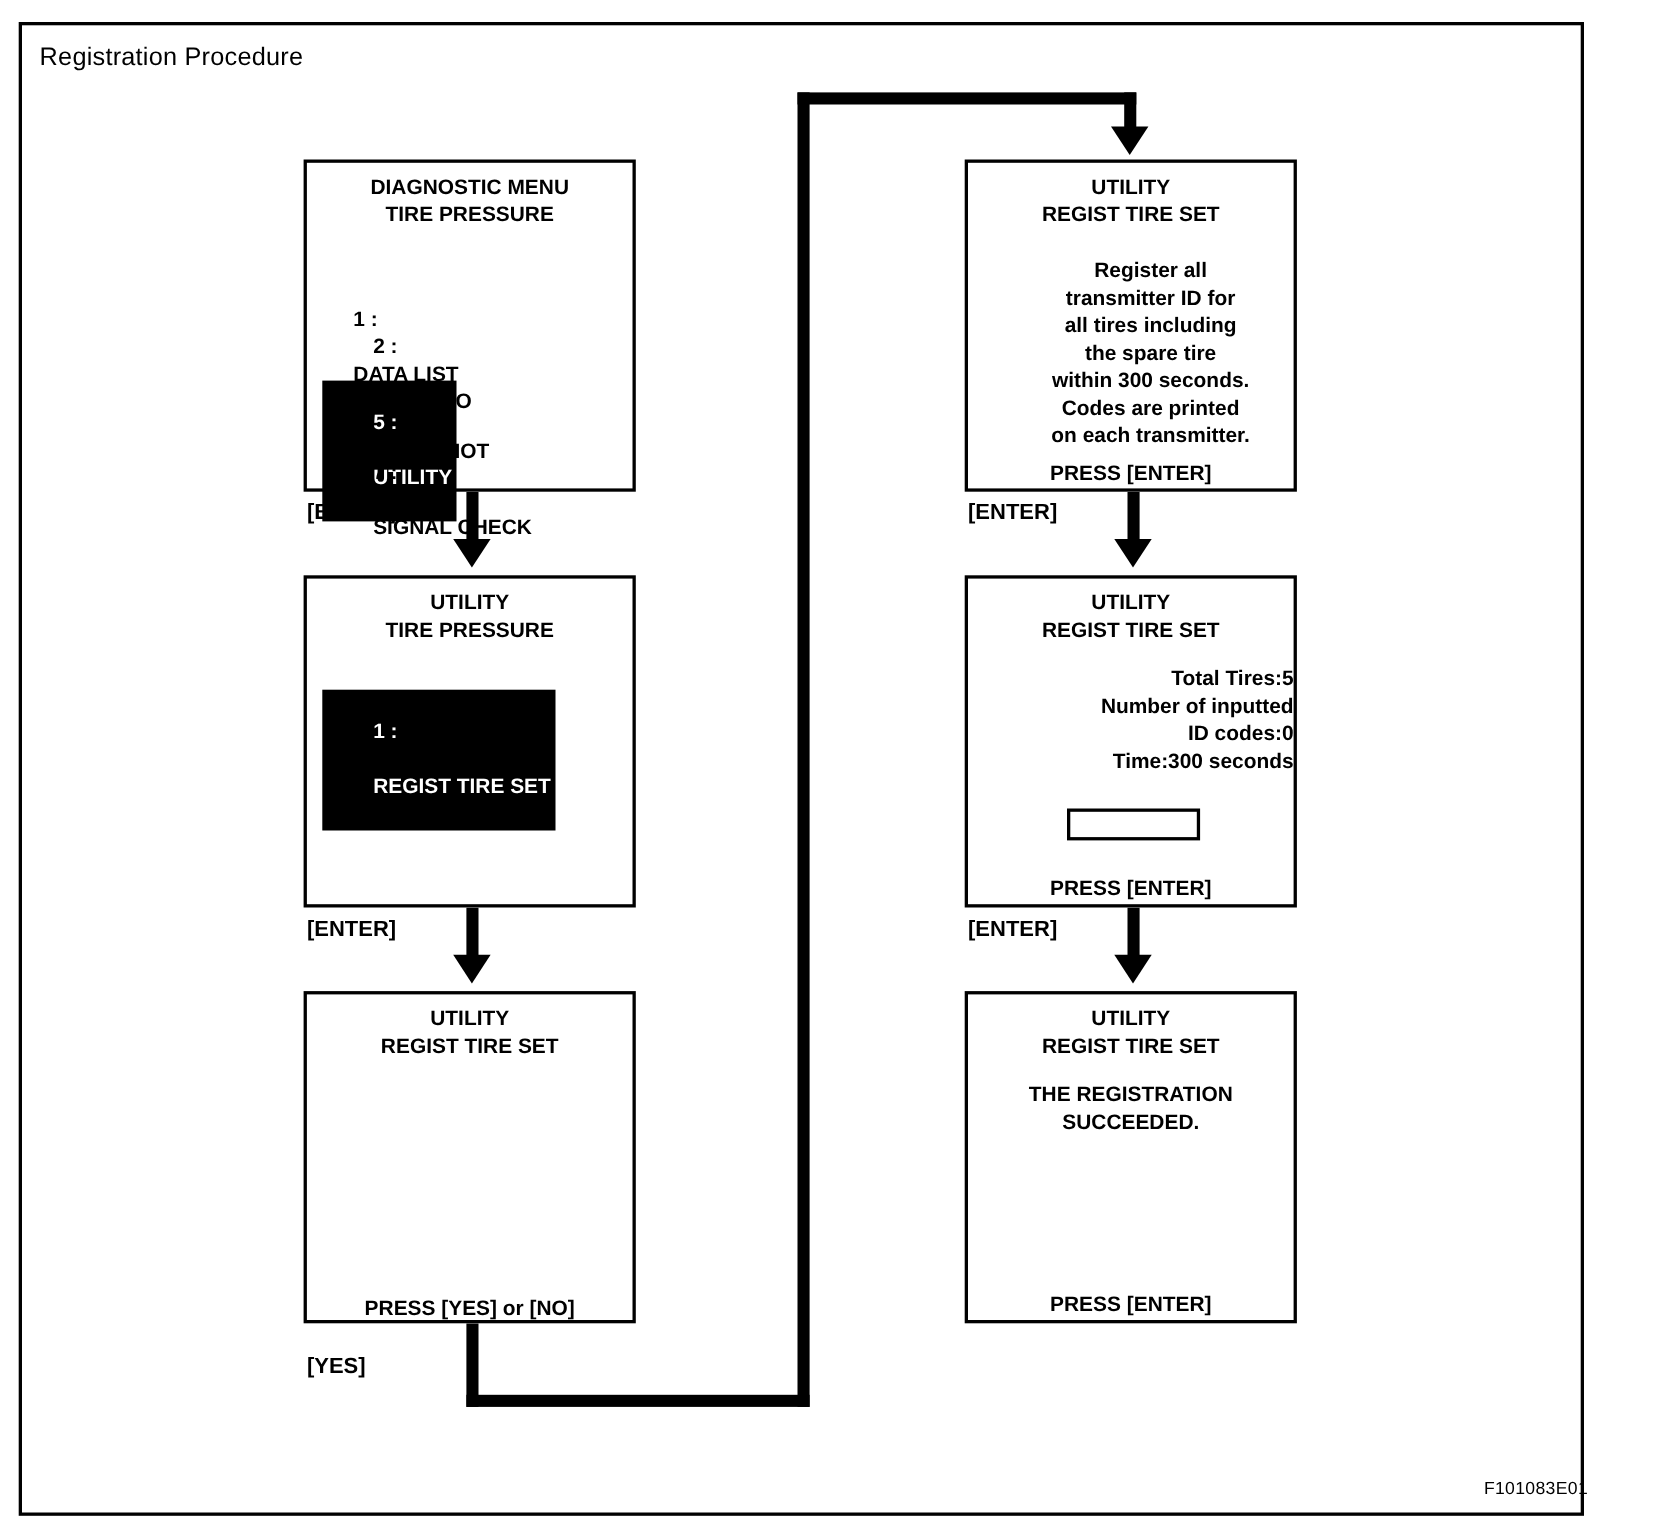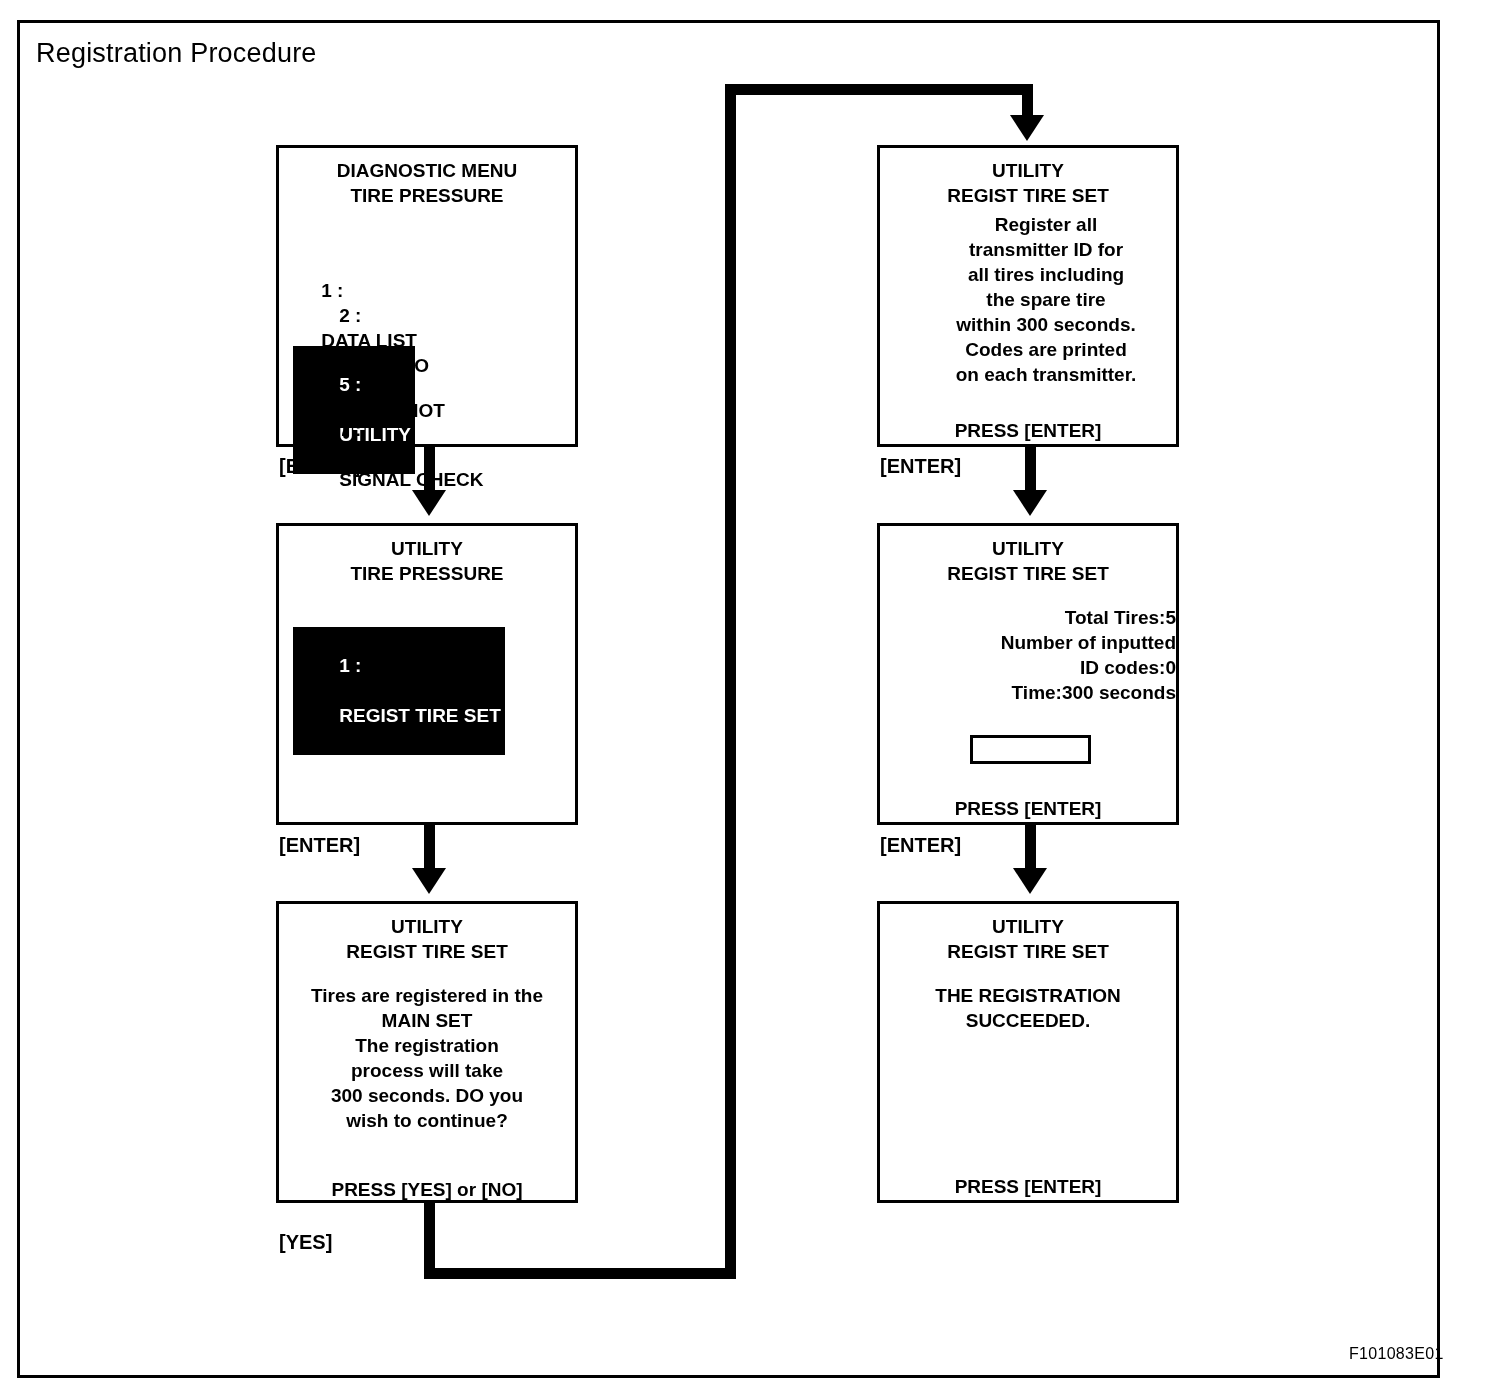--- a/index.html
+++ b/index.html
@@ -27,21 +27,21 @@
     width: 1423px;
     height: 1358px;
     border: 3px solid #000000;
     box-sizing: border-box;
   }
 
   #fig-title {
     position: absolute;
     left: 36px;
     top: 38px;
-    font-size: 27px;
+    font-size: 23px;
     font-weight: 400;
     color: #000000;
     letter-spacing: 0.2px;
     white-space: nowrap;
   }
 
   #fig-id {
     position: absolute;
     left: 1349px;
     top: 1345px;
@@ -212,26 +212,20 @@
   </div>
 
   <div class="conn-seg" style="left:424px; top:825px; width:11px; height:46px;"></div>
   <div class="arrow-head" style="left:412px; top:868px;"></div>
   <div class="edge-label" style="left:279px; top:834px;">[ENTER]</div>
 
   <div class="screen-box" style="left:276px; top:901px;">
     <div class="screen-inner">
       <div class="scr-title" style="top:10px;">UTILITY
 REGIST TIRE SET</div>
-      <div class="scr-body" style="top:79px;">Tires are registered in the
-MAIN SET
-The registration
-process will take
-300 seconds. DO you
-wish to continue?</div>
       <div class="scr-footer" style="top:274px;text-align:center;">PRESS  [YES]  or  [NO]</div>
     </div>
   </div>
 
   <div class="edge-label" style="left:279px; top:1231px;">[YES]</div>
 
   <div class="conn-seg" style="left:424px; top:1203px; width:11px; height:76px;"></div>
 
   <div class="conn-seg" style="left:424px; top:1268px; width:312px; height:11px;"></div>
 
@@ -239,21 +233,21 @@
 
   <div class="conn-seg" style="left:725px; top:84px; width:308px; height:11px;"></div>
 
   <div class="conn-seg" style="left:1022px; top:84px; width:11px; height:38px;"></div>
   <div class="arrow-head" style="left:1010px; top:115px;"></div>
 
   <div class="screen-box" style="left:877px; top:145px;">
     <div class="screen-inner">
       <div class="scr-title" style="top:10px;">UTILITY
 REGIST TIRE SET</div>
-      <div class="scr-body" style="top:64px;padding-left:36px;">Register all
+      <div class="scr-body" style="top:86px;padding-left:36px;">Register all
 transmitter ID for
 all tires including
 the spare tire
 within 300 seconds.
 Codes are printed
 on each transmitter.</div>
       <div class="scr-footer" style="top:271px;">PRESS  [ENTER]</div>
     </div>
   </div>
 

